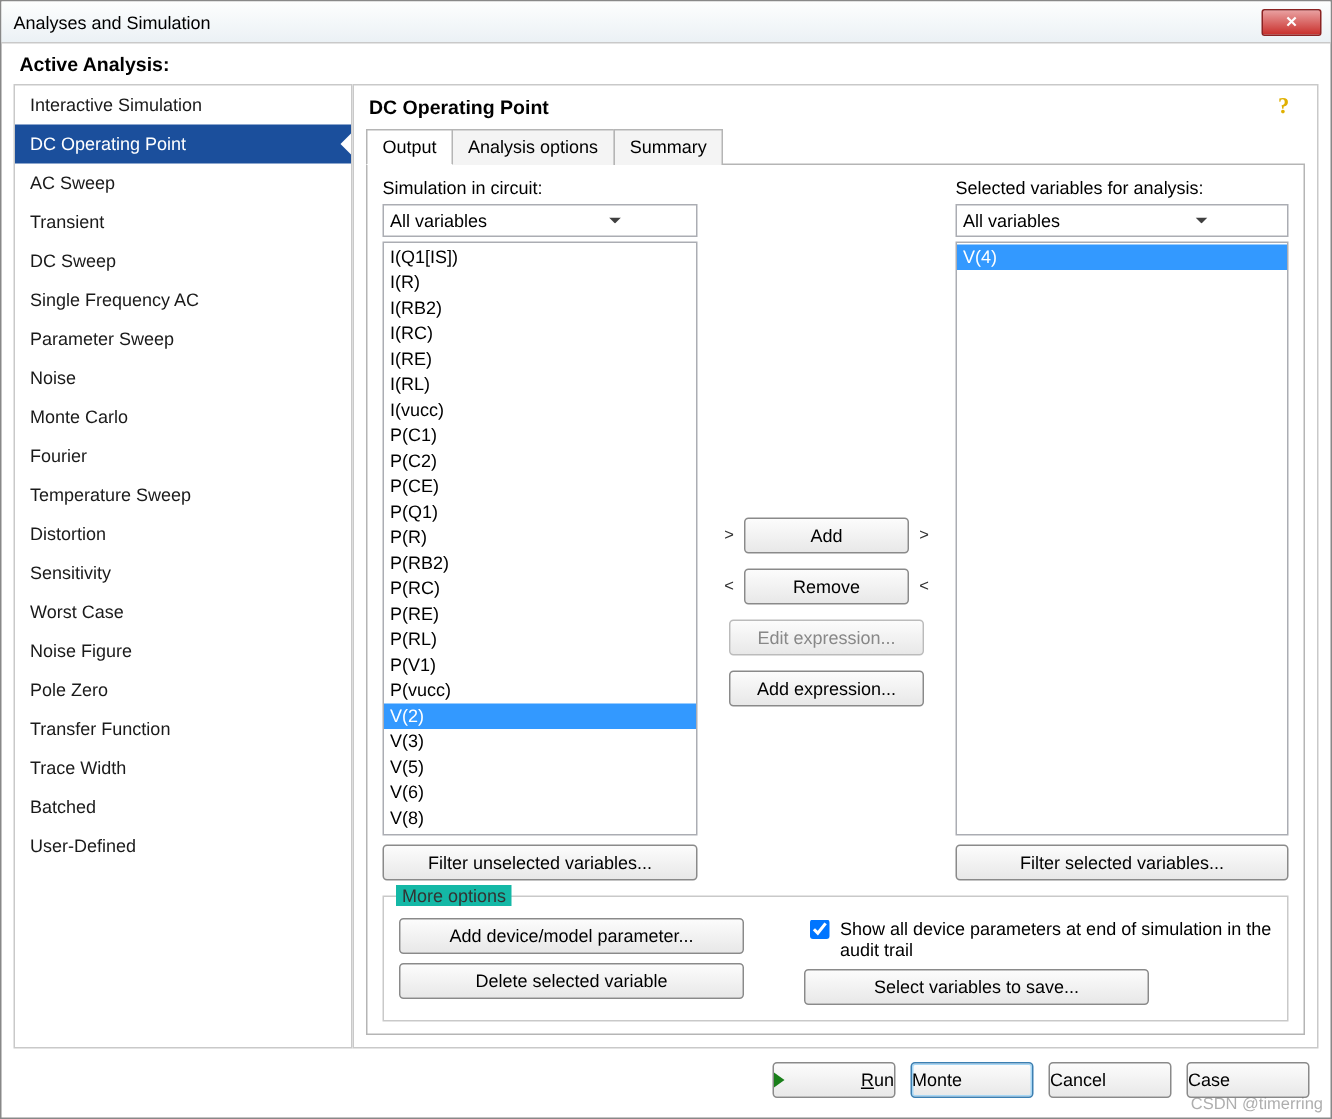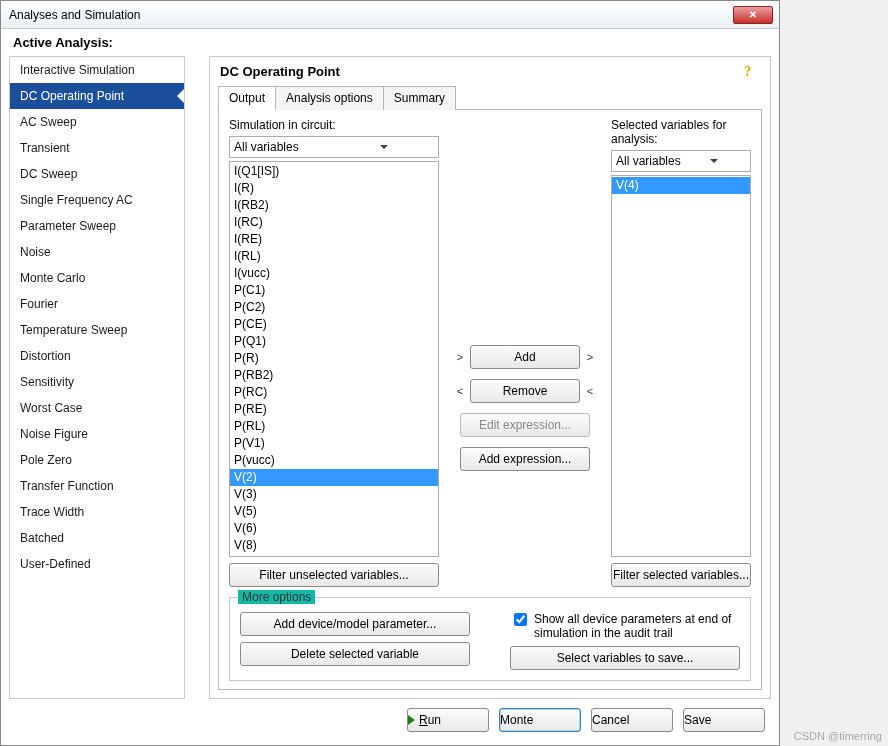--- a/index.html
+++ b/index.html
@@ -4,21 +4,21 @@
 <style>
 * { box-sizing: border-box; }
 body {
   margin: 0;
   font-family: "Segoe UI", Tahoma, sans-serif;
   font-size: 12px;
   background: #f0f0f0;
   color: #000;
 }
 .window {
-  width: 780px;
+  width: 888px;
   height: 746px;
   background: #fff;
   display: flex;
   flex-direction: column;
   border: 1px solid #888;
 }
 .titlebar {
   height: 28px;
   background: linear-gradient(#fdfefe, #ebf1f5);
   border-bottom: 1px solid #c9c9c9;
@@ -37,21 +37,21 @@
 }
 .subheader {
   padding: 6px 10px 6px 12px;
   font-weight: bold;
   font-size: 13px;
 }
 .body {
   flex: 1;
   display: flex;
   padding: 0 8px 4px 8px;
-  gap: 24px;
+  gap: 0;
   min-height: 0;
 }
 .sidebar {
   width: 226px;
   border: 1px solid #c9c9c9;
   background: #fff;
   overflow: hidden;
 }
 .sidebar-item {
   padding: 6px 10px;
@@ -229,21 +229,21 @@
   padding: 0 14px 8px 0;
 }
 .foot-btn {
   width: 82px;
   height: 24px;
   border: 1px solid #8a8a8a;
   background: linear-gradient(#fcfcfc,#e8e8e8);
   border-radius: 3px;
   display: flex;
   align-items: center;
-  justify-content: flex-start;
+  justify-content: space-between;
   gap:4px;
 }
 .foot-btn.primary { border:1px solid #3c7fb1; box-shadow: 0 0 0 1px #a7d7f5 inset; }
 .tri-play { width:0;height:0;border-top:5px solid transparent;border-bottom:5px solid transparent;border-left:7px solid #1a7f1a;}
 .underline-first::first-letter { text-decoration: underline; }
 .watermark {
   position: fixed;
   font-size: 11px;
   color: rgba(120,120,120,0.6);
   right: 6px;
@@ -425,19 +425,19 @@
       <span class="tri-play"></span>
       <span class="underline-first">Run</span>
     </div>
     <div class="foot-btn primary">
         <span>Monte</span>
       </div>
     <div class="foot-btn">
         <span>Cancel</span>
       </div>
     <div class="foot-btn">
-        <span>Save</span>
+        <span>Case</span>
       </div>
   </div>
 
 </div>
 
 <div class="watermark">CSDN @timerring</div>
 
 </body></html>

